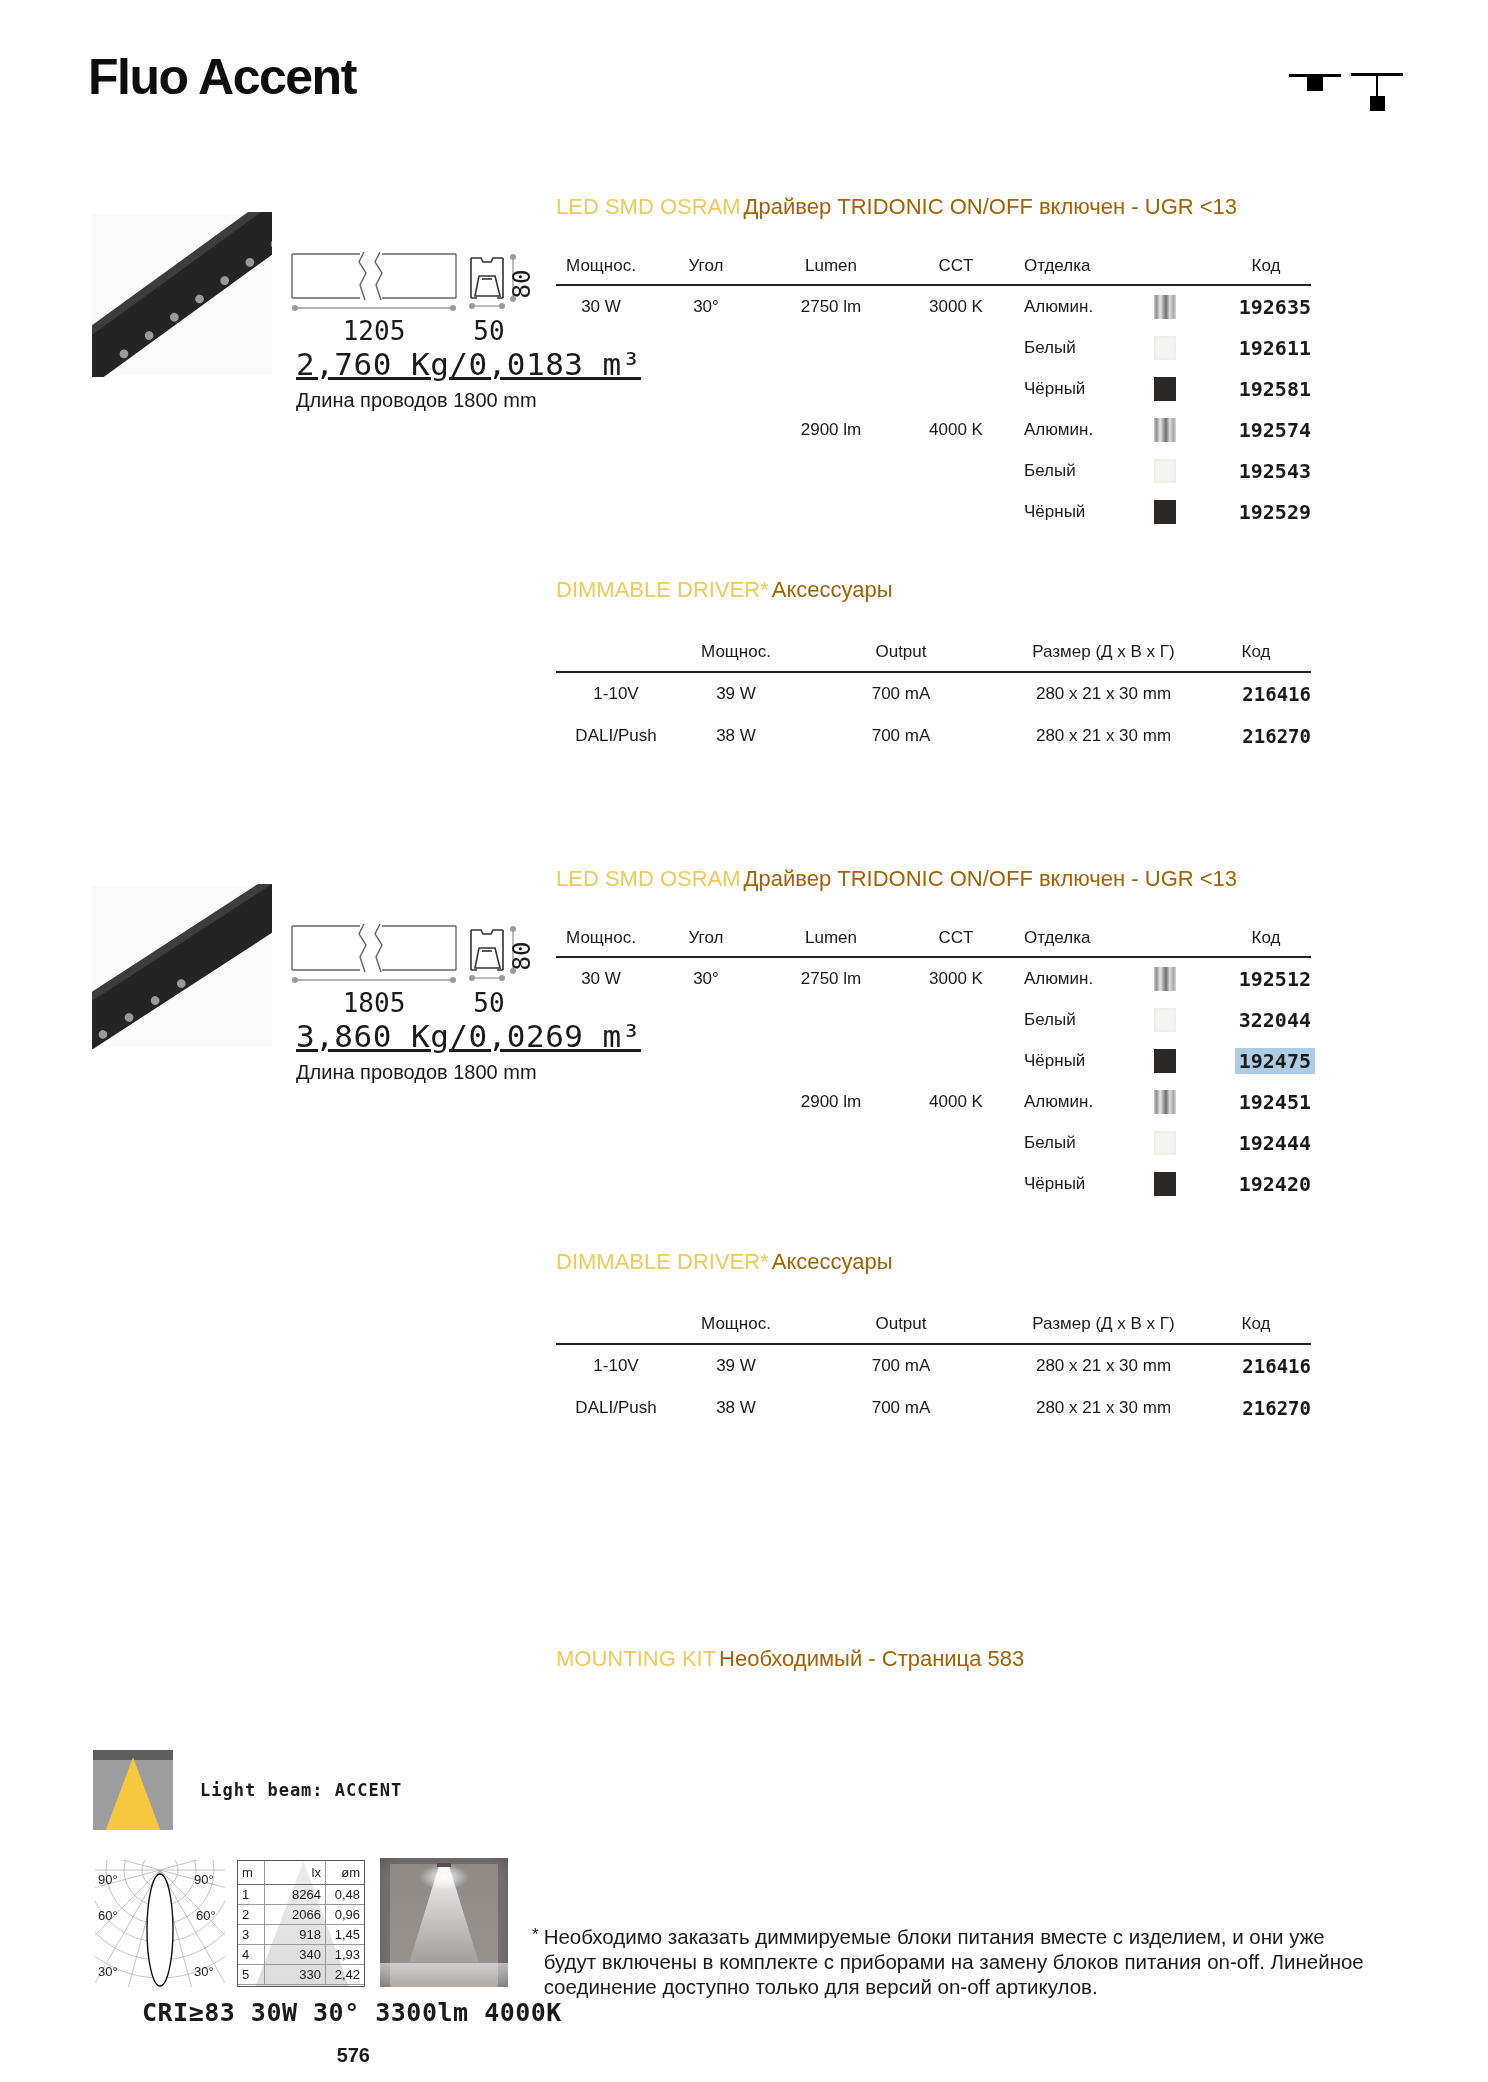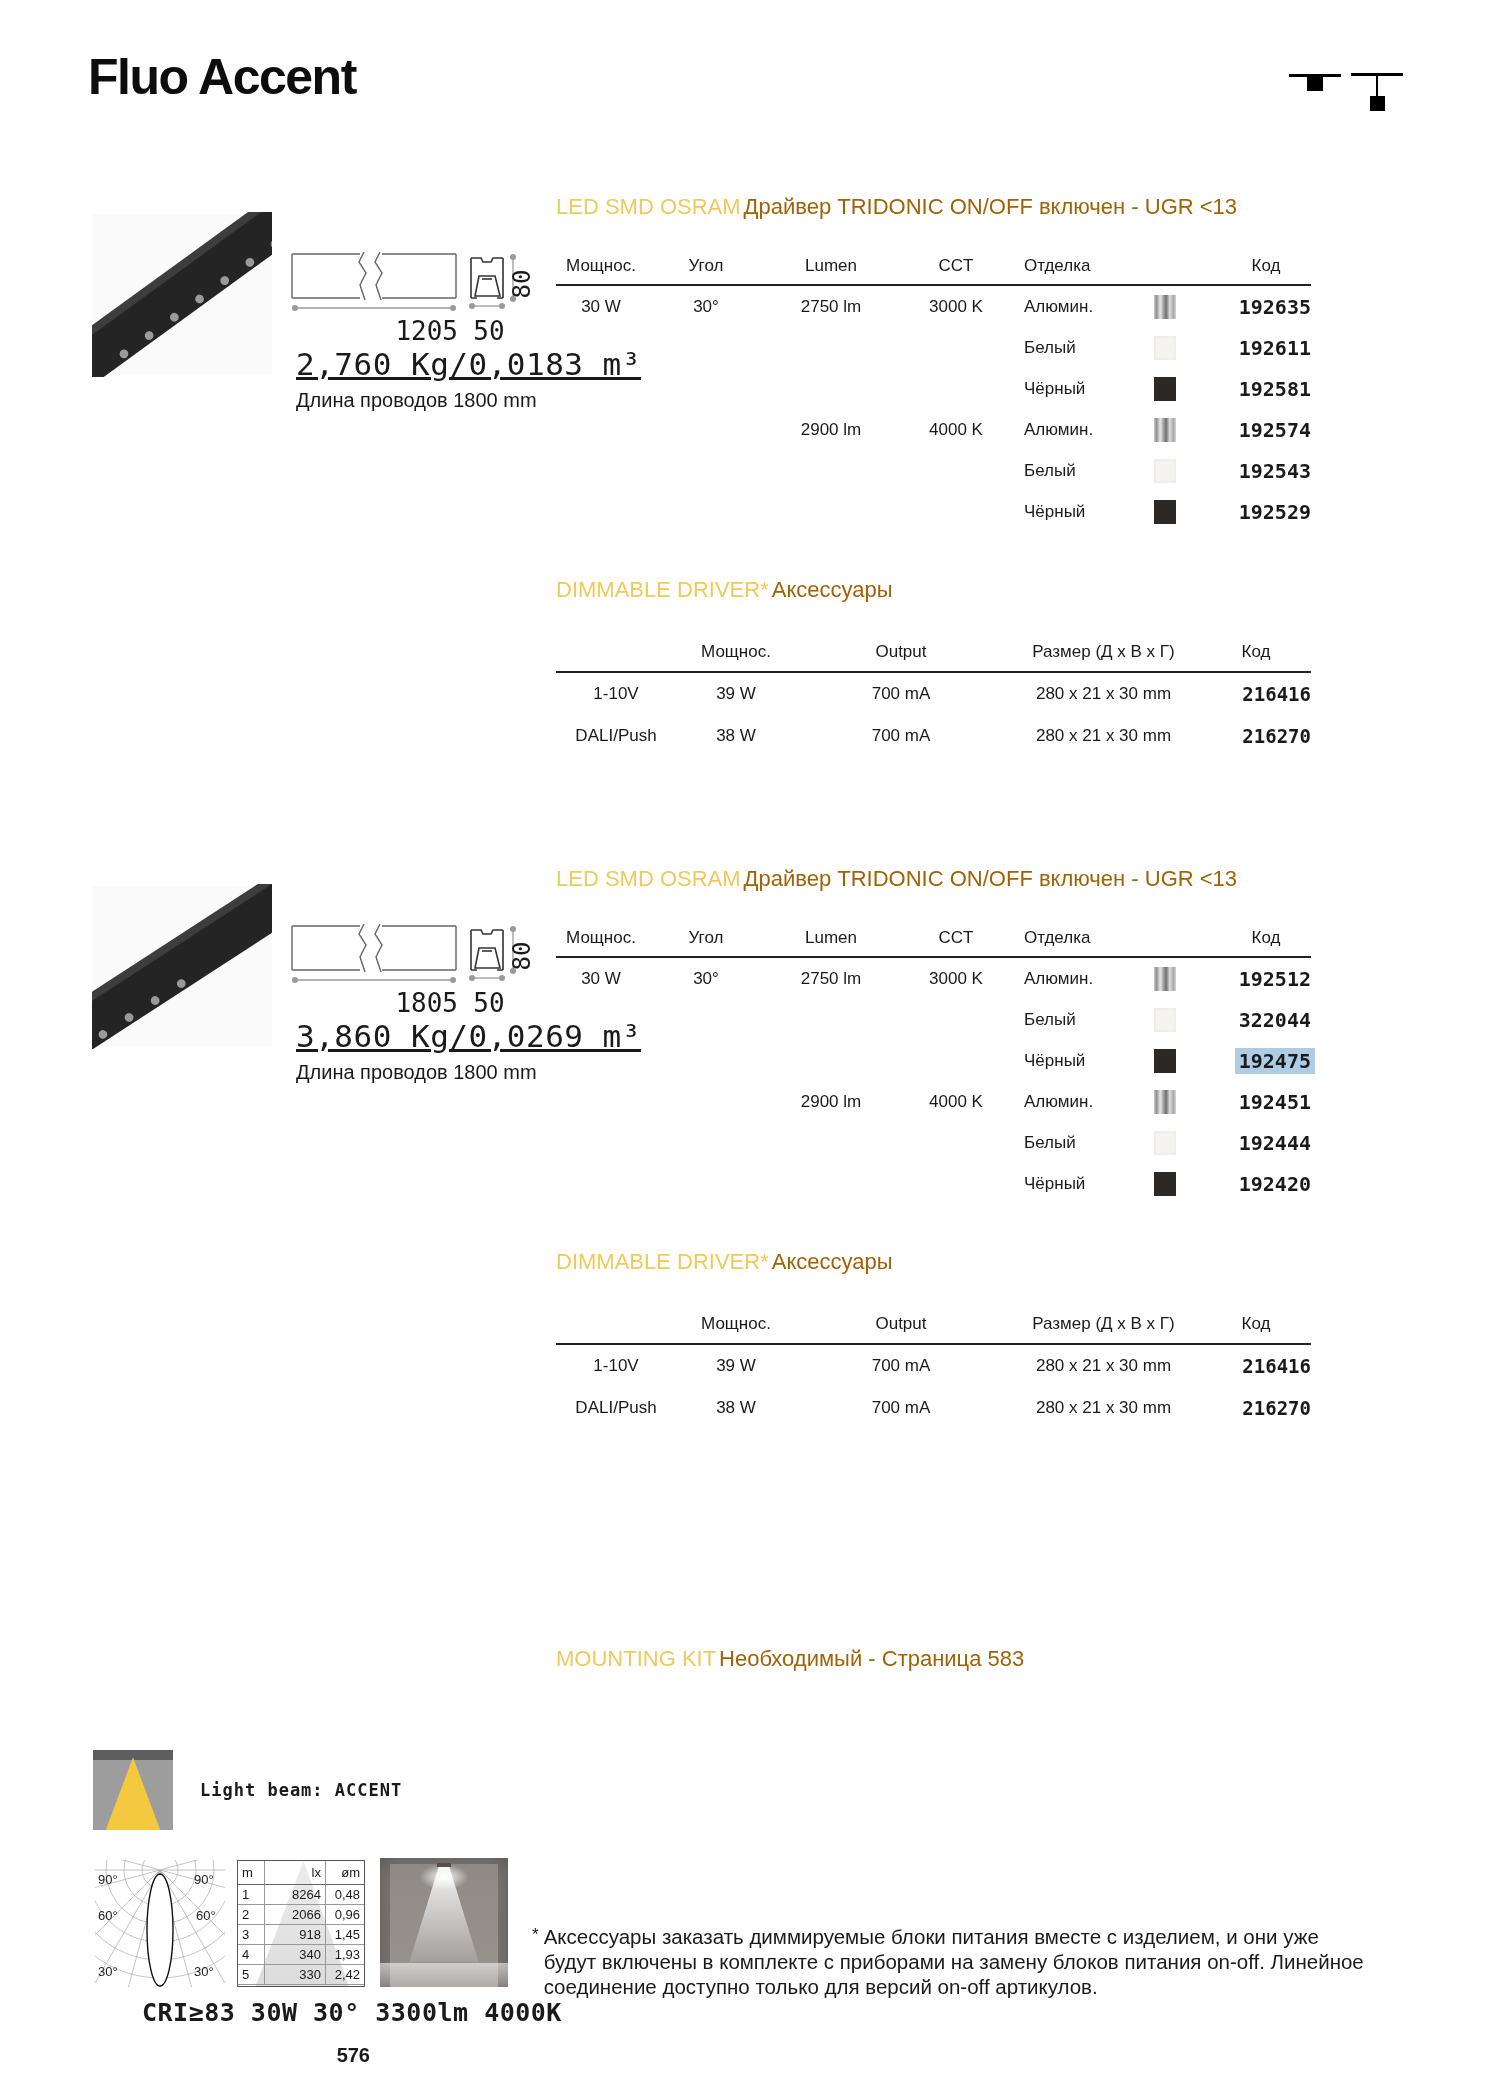--- a/index.html
+++ b/index.html
@@ -26,21 +26,21 @@
   
   .sec-head{display:flex;gap:3px;align-items:baseline;font-size:22px;white-space:nowrap;}
   .sec-label{color:#EFC95A;}
   .sec-desc{color:#a16207;}
 
   
   .product{left:0;top:0;width:1488px;height:480px;}
   .product .sec-head{position:absolute;left:556px;top:8px;}
   .photo{position:absolute;left:92px;top:26px;width:180px;height:165px;}
   .dim-svg{position:absolute;left:290px;top:66px;}
-  .dim-len-label{position:absolute;left:290px;top:130px;width:168px;text-align:right;font-size:26px;}
+  .dim-len-label{position:absolute;left:290px;top:130px;width:168px;text-align:center;font-size:26px;}
   .profile-svg{position:absolute;left:466px;top:62px;}
   .dim-w-label{position:absolute;left:466px;top:130px;width:46px;text-align:center;font-size:26px;}
   .dim-h-label{position:absolute;left:508px;top:84px;font-size:24px;transform:rotate(-90deg);transform-origin:center;}
   .weight{position:absolute;left:296px;top:160px;font-size:31px;letter-spacing:.5px;text-decoration:underline;}
   .cable{position:absolute;left:296px;top:203px;font-size:20px;}
 
   
   .spec-table{position:absolute;left:556px;top:62px;width:755px;}
   .spec-grid{display:grid;grid-template-columns:90px 120px 130px 120px 130px 75px 90px;align-items:center;}
   .spec-headrow{height:36px;border-bottom:2px solid #222;font-size:17px;}
@@ -526,17 +526,17 @@
     <div class="beam"></div>
     <div class="glow"></div>
     <div class="floor"></div>
     <div class="fixture"></div>
   </div>
 
   <div class="abs cri mono">CRI≥83 30W 30° 3300lm 4000K</div>
 
   <div class="abs footnote">
     <span class="fn-marker">*</span>
-    <span class="fn-text">Аксессуары заказать диммируемые блоки питания вместе с изделием, и они уже будут включены в комплекте с приборами на замену блоков питания on-off. Линейное соединение доступно только для версий on-off артикулов.</span>
+    <span class="fn-text">Необходимо заказать диммируемые блоки питания вместе с изделием, и они уже будут включены в комплекте с приборами на замену блоков питания on-off. Линейное соединение доступно только для версий on-off артикулов.</span>
   </div>
   <div class="abs page-num">576</div>
 
 </div>
 
 </body></html>

